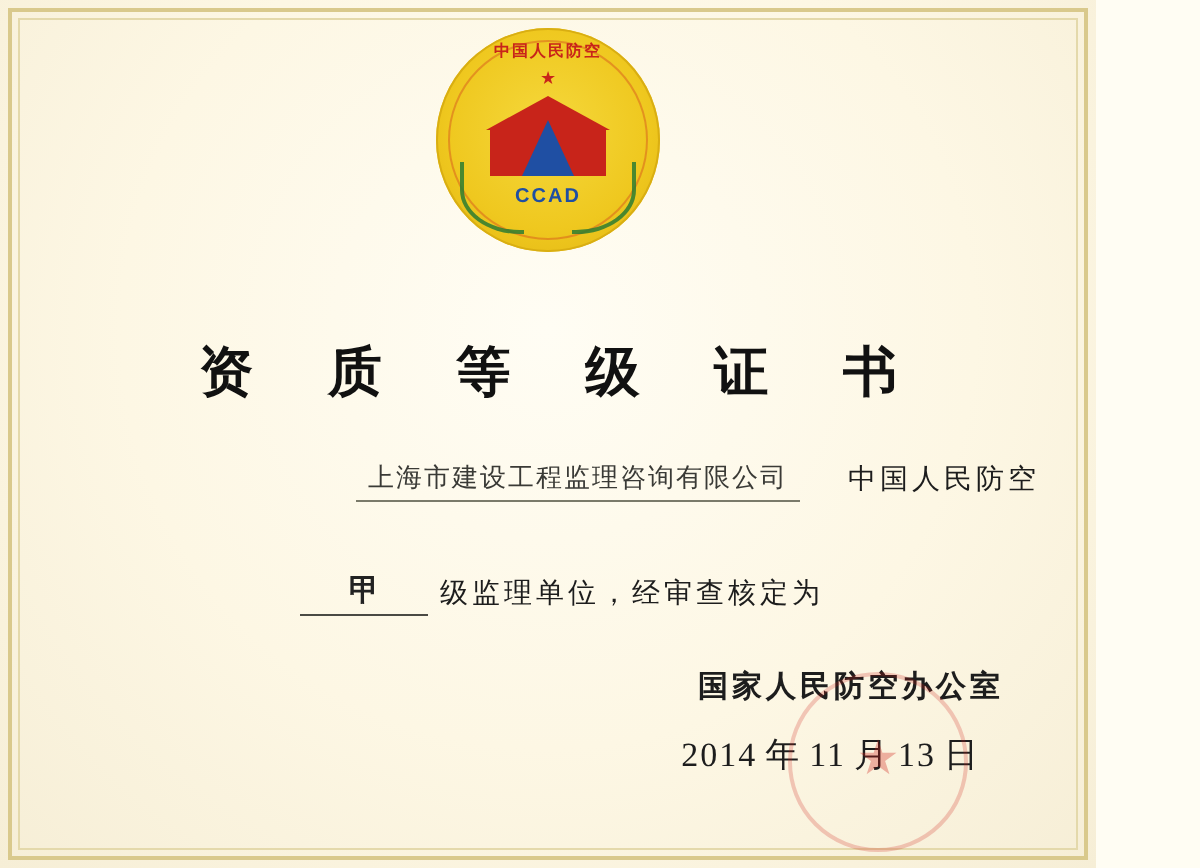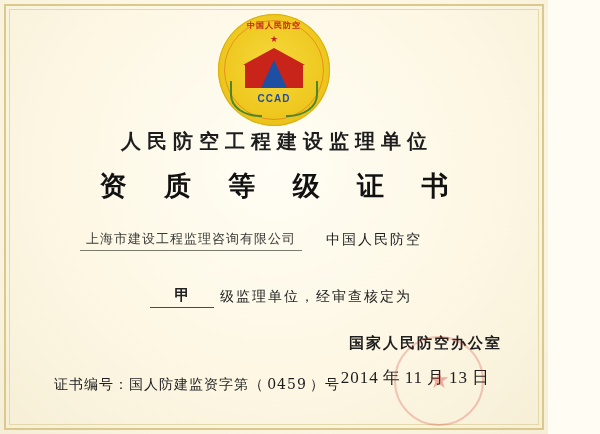--- a/index.html
+++ b/index.html
@@ -171,20 +171,21 @@
   
   .line-company {
     position: absolute;
     left: 80px;
     top: 230px;
     width: 440px;
     display: flex;
     align-items: flex-end;
     font-size: 13px;
     color: #2a2a2a;
+    justify-content: flex-end;
   }
   .company-name {
     flex: 0 0 auto;
     border-bottom: 1px solid #7a7a6a;
     padding: 0 6px 2px 6px;
     letter-spacing: 1px;
     color: #3a3a36;
     font-family: "DejaVu Serif", serif;
   }
   .after-company {
@@ -300,21 +301,20 @@
     <div class="emblem-shield">
       <div class="shield-roof"></div>
       <div class="shield-body"></div>
       <div class="shield-cone"></div>
     </div>
     <div class="emblem-abbr">CCAD</div>
     <div class="wheat left"></div>
     <div class="wheat right"></div>
   </div>
 
-  <div class="title-main">人民防空工程建设监理单位</div>
   <div class="title-sub">资 质 等 级 证 书</div>
 
   <div class="line-company">
     <div class="company-name">上海市建设工程监理咨询有限公司</div>
     <div class="after-company">中国人民防空</div>
   </div>
 
   <div class="line-grade">
     <div class="grade-value">甲</div>
     <div class="grade-tail">级监理单位，经审查核定为</div>
@@ -322,17 +322,14 @@
 
   <div class="issuer">国家人民防空办公室</div>
   <div class="date-row">
     <span>2014</span><span>年</span><span>11</span><span>月</span><span>13</span><span>日</span>
   </div>
 
   <div class="seal">
     <div class="seal-star">★</div>
   </div>
 
-  <div class="cert-no">
-    <span>证书编号：国人防建监资字第（</span><span class="num">0459</span><span>）号</span>
-  </div>
 
 </div>
 
 </body></html>

